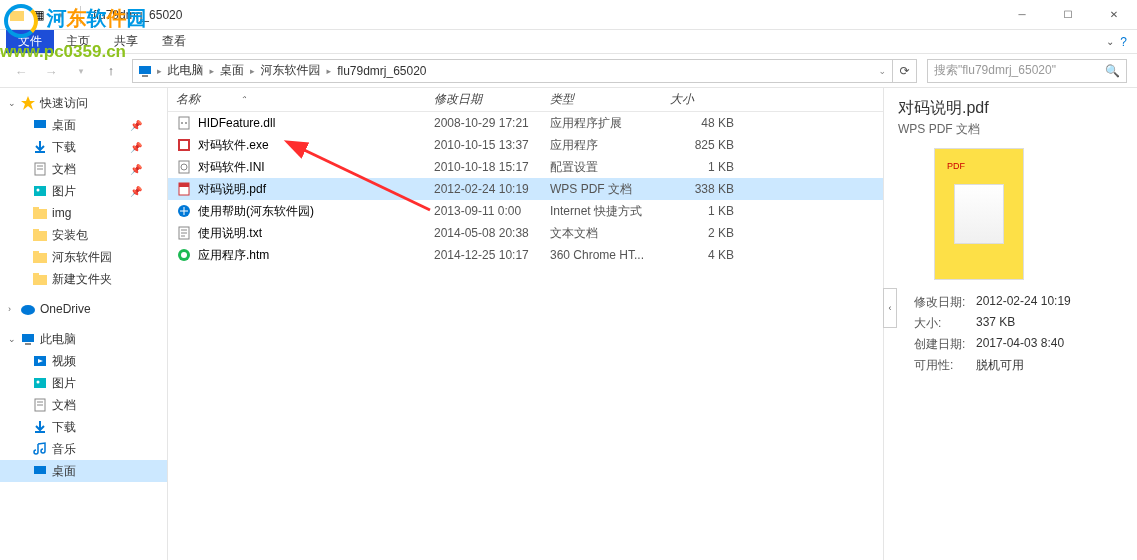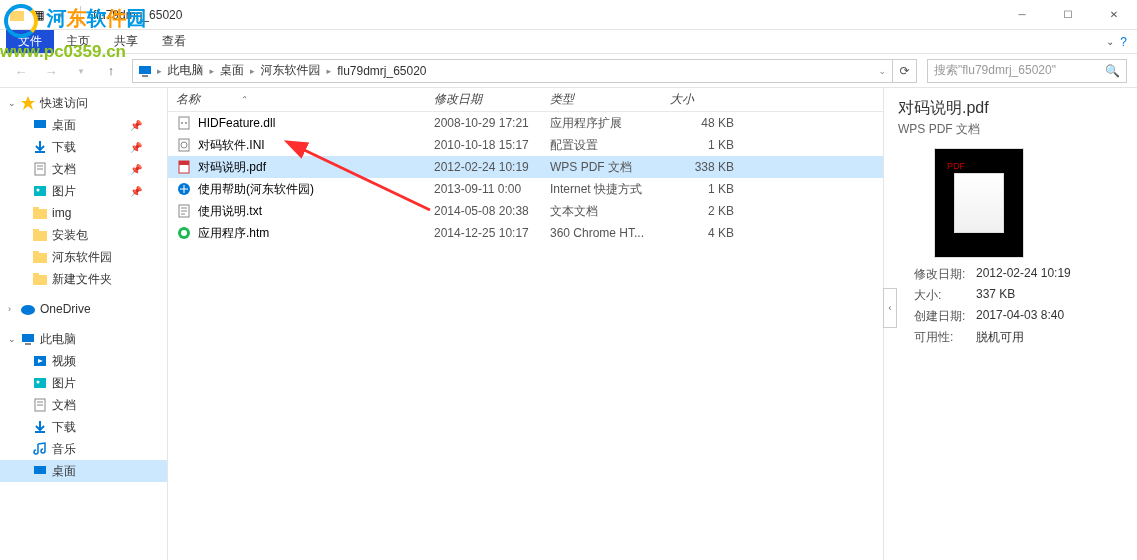--- a/index.html
+++ b/index.html
@@ -59,21 +59,21 @@
 .row .cell { padding: 0 8px; white-space: nowrap; overflow: hidden; text-overflow: ellipsis; }
 .row .nm { width: 258px; display: flex; align-items: center; }
 .row .fic { width: 16px; height: 16px; margin-right: 6px; display: inline-flex; }
 .row .dt { width: 116px; color: #555; }
 .row .tp { width: 120px; color: #555; }
 .row .sz { width: 80px; text-align: right; color: #555; }
 
 .preview { width: 254px; border-left: 1px solid #e5e5e5; padding: 10px 14px; font-size: 12px; position: relative; }
 .preview .pname { font-size: 16px; color: #333; margin-bottom: 2px; }
 .preview .ptype { color: #666; margin-bottom: 10px; }
-.preview .thumb { width: 90px; height: 110px; border: 1px solid #ddd; margin: 10px 0 8px 36px; position: relative; background: #000000; display: flex; align-items: center; justify-content: center; }
+.preview .thumb { width: 90px; height: 132px; border: 1px solid #ddd; margin: 10px 0 14px 36px; position: relative; background: #fde047; display: flex; align-items: center; justify-content: center; }
 .preview .thumb .pdf-badge { position: absolute; top: 12px; left: 12px; font-size: 9px; color: #c00; }
 .preview .thumb .pdf-body { width: 50px; height: 60px; background: linear-gradient(#fff,#f0f0f0); border: 1px solid #ddd; }
 .preview .props .prop { display: flex; margin-bottom: 4px; }
 .preview .props .pk { width: 62px; color: #555; margin-left: 16px; }
 .preview .props .pv { color: #333; }
 .preview .collapse { position: absolute; left: -1px; top: 200px; width: 14px; height: 40px; border: 1px solid #ccc; background: #fff; display: flex; align-items: center; justify-content: center; font-size: 9px; color: #555; }
 
 
 .watermark { position: absolute; top: 0; left: 0; z-index: 100; pointer-events: none; }
 .watermark .wm-text { font-size: 20px; font-weight: bold; }
@@ -364,20 +364,34 @@
             <span>HIDFeature.dll</span>
           </div>
     <div class="cell dt">2008-10-29 17:21</div>
     <div class="cell tp">应用程序扩展</div>
     <div class="cell sz">48 KB</div>
         </div>
         <div class="row">
     <div class="cell nm">
             <span class="fic">
               <svg width="16" height="16">
+                <rect x="2" y="2" width="12" height="12" fill="#d13438"></rect>
+                <rect x="4" y="4" width="8" height="8" fill="#fff"></rect>
+              </svg>
+            </span>
+            <span>对码软件.exe</span>
+          </div>
+    <div class="cell dt">2010-10-15 13:37</div>
+    <div class="cell tp">应用程序</div>
+    <div class="cell sz">825 KB</div>
+        </div>
+        <div class="row">
+    <div class="cell nm">
+            <span class="fic">
+              <svg width="16" height="16">
                 <rect x="3" y="2" width="10" height="12" fill="#fff" stroke="#888"></rect>
                 <circle cx="8" cy="8" r="3" fill="none" stroke="#888"></circle>
               </svg>
             </span>
             <span>对码软件.INI</span>
           </div>
     <div class="cell dt">2010-10-18 15:17</div>
     <div class="cell tp">配置设置</div>
     <div class="cell sz">1 KB</div>
         </div>

